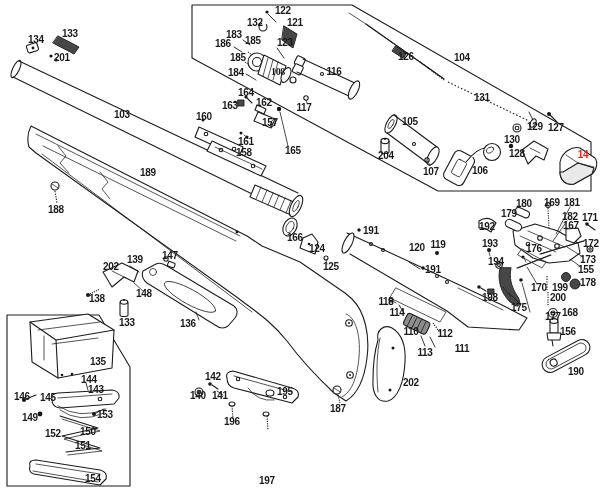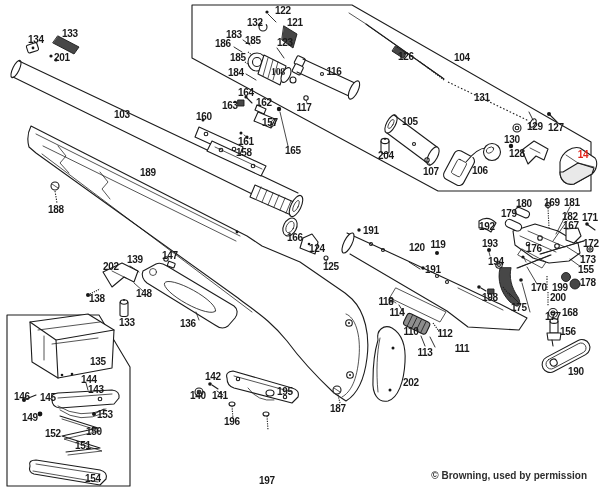--- a/index.html
+++ b/index.html
@@ -422,21 +422,21 @@
       <span class="plabel" style="left: 127px; top: 323px;">133</span>
       <span class="plabel" style="left: 188px; top: 324px;">136</span>
       <span class="plabel" style="left: 98px; top: 362px;">135</span>
       <span class="plabel" style="left: 89px; top: 380px;">144</span>
       <span class="plabel" style="left: 96px; top: 390px;">143</span>
       <span class="plabel" style="left: 22px; top: 397px;">146</span>
       <span class="plabel" style="left: 48px; top: 398px;">145</span>
       <span class="plabel" style="left: 30px; top: 418px;">149</span>
       <span class="plabel" style="left: 105px; top: 415px;">153</span>
       <span class="plabel" style="left: 53px; top: 434px;">152</span>
-      <span class="plabel" style="left: 94px; top: 432px;">150</span>
+      <span class="plabel" style="left: 88px; top: 432px;">150</span>
       <span class="plabel" style="left: 83px; top: 446px;">151</span>
       <span class="plabel" style="left: 93px; top: 479px;">154</span>
       <span class="plabel" style="left: 213px; top: 377px;">142</span>
       <span class="plabel" style="left: 198px; top: 396px;">140</span>
       <span class="plabel" style="left: 220px; top: 396px;">141</span>
       <span class="plabel" style="left: 285px; top: 392px;">195</span>
       <span class="plabel" style="left: 232px; top: 422px;">196</span>
       <span class="plabel" style="left: 267px; top: 433px; margin-top: 48px;">197</span>
       <span class="plabel" style="left: 524px; top: 204px;">180</span>
       <span class="plabel" style="left: 509px; top: 214px;">179</span>
@@ -457,15 +457,14 @@
       <span class="plabel" style="left: 560px; top: 288px;">199</span>
       <span class="plabel" style="left: 490px; top: 298px;">198</span>
       <span class="plabel" style="left: 558px; top: 298px;">200</span>
       <span class="plabel" style="left: 519px; top: 308px;">175</span>
       <span class="plabel" style="left: 531px; top: 317px; padding-left: 44px;">177</span>
       <span class="plabel" style="left: 570px; top: 313px;">168</span>
       <span class="plabel" style="left: 568px; top: 332px;">156</span>
       <span class="plabel" style="left: 576px; top: 372px;">190</span>
     </div>
 
-<div class="copyright">© Browning, used by permission</div>
 
 </div>
 
 </body></html>

